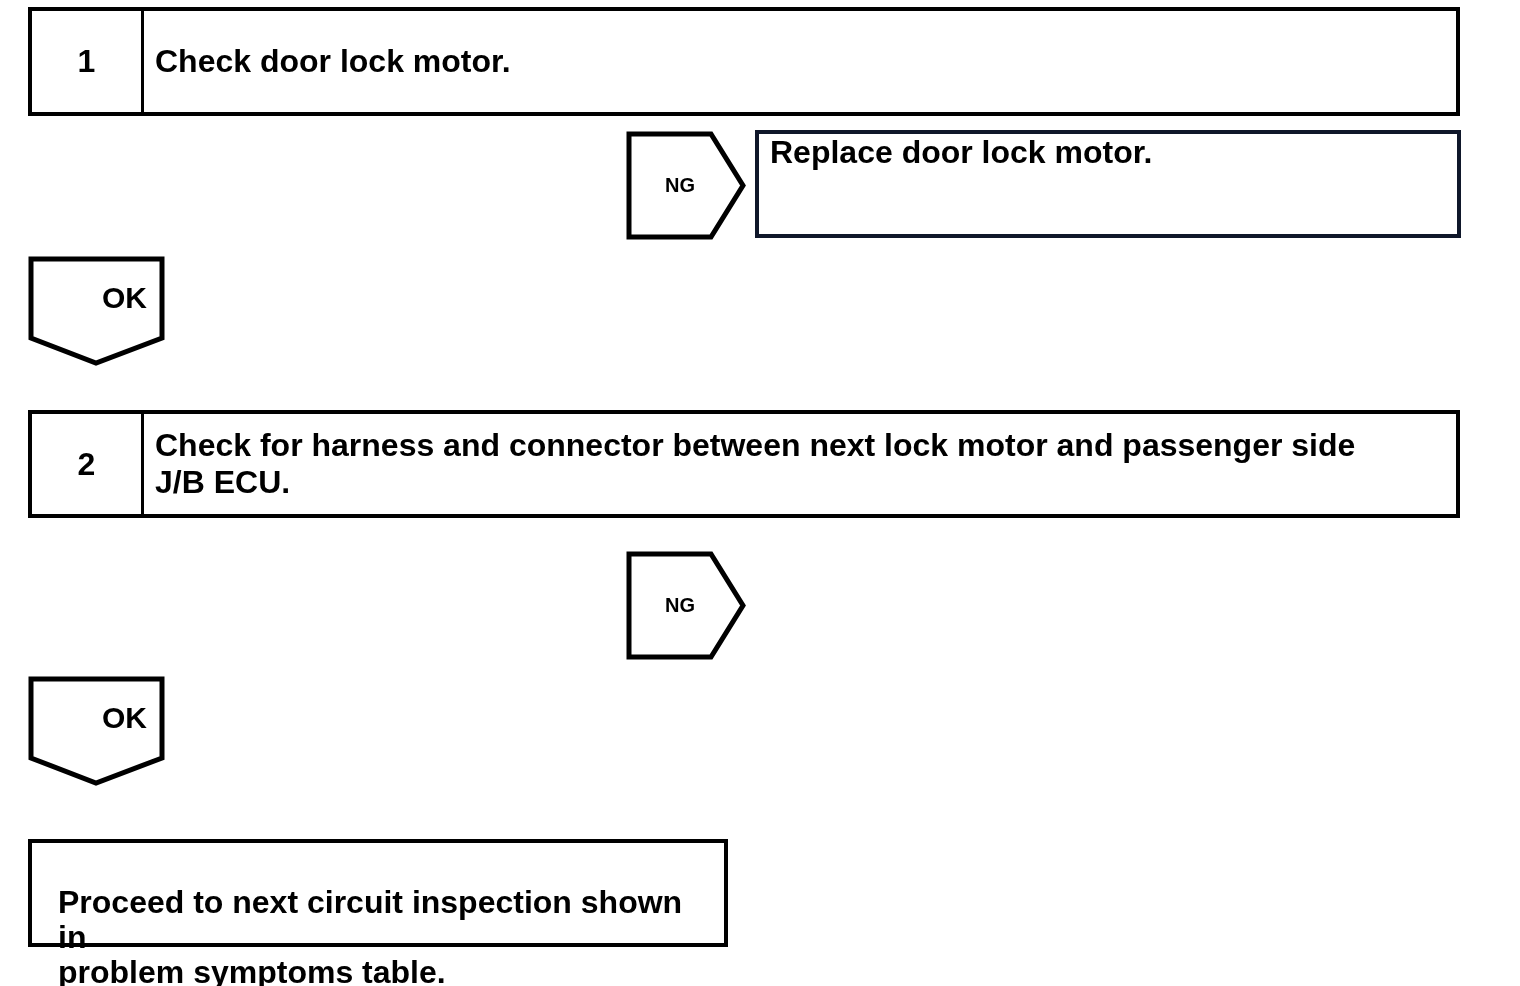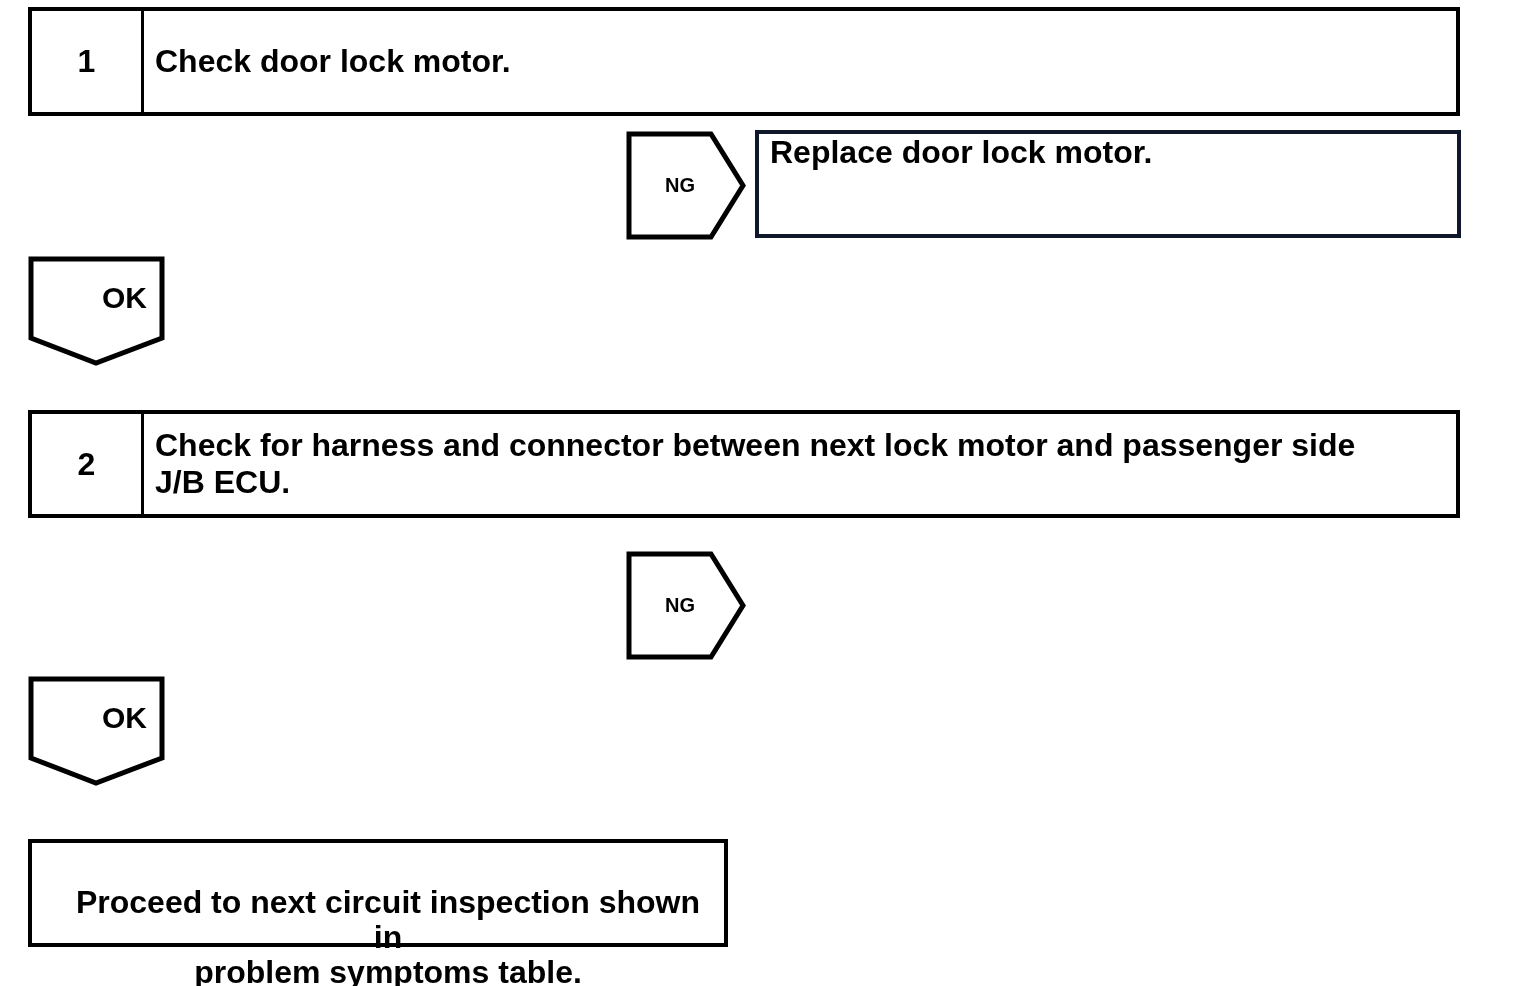--- a/index.html
+++ b/index.html
@@ -91,21 +91,20 @@
   }
   .result-box {
     position: absolute;
     box-sizing: border-box;
     border: 4px solid #000000;
     background: #ffffff;
     padding: 7px 6px 12px 26px;
     font-size: 32px;
     line-height: 35px;
     white-space: pre-line;
-    text-align: center;
   }
 </style>
 </head>
 <body>
 
 <div class="canvas">
 
   <div class="step-box" style="left:28px; top:7px; width:1432px; height:109px;">
     <div class="num-cell">
       <span>1</span>

